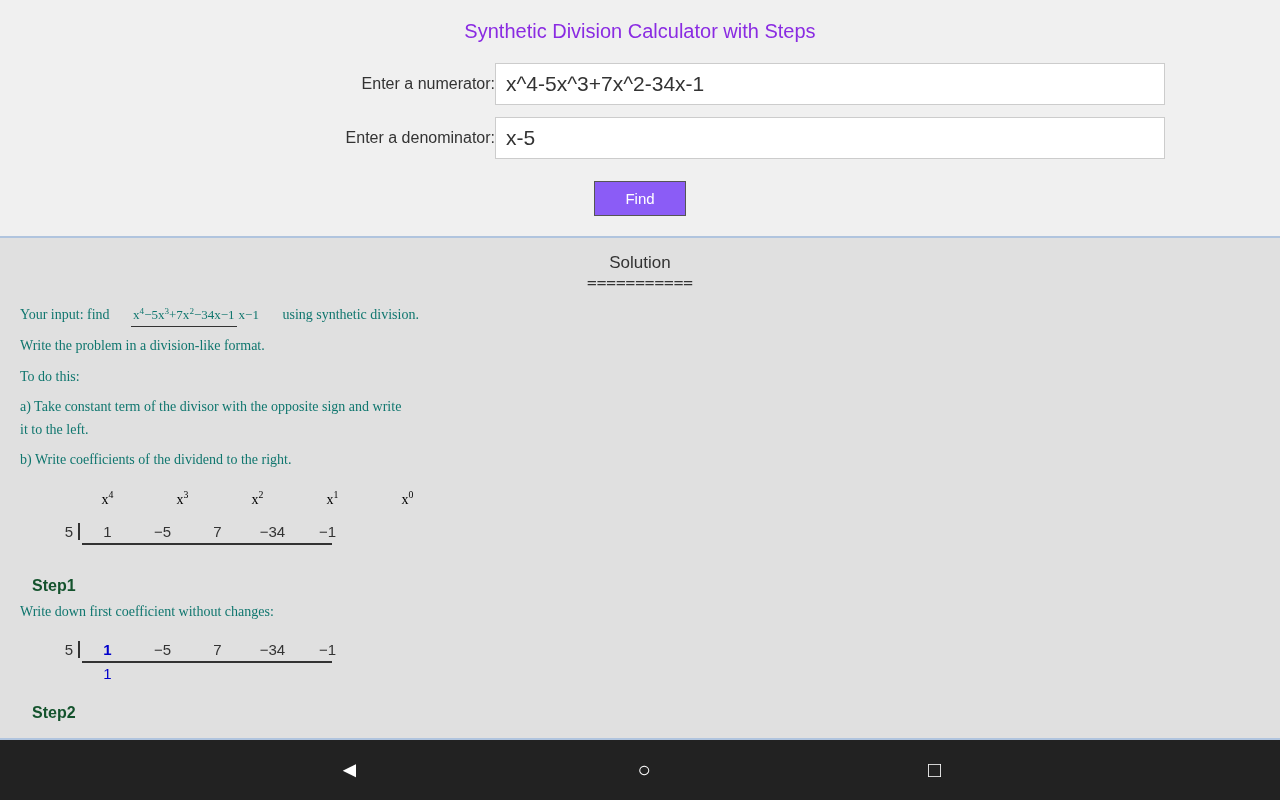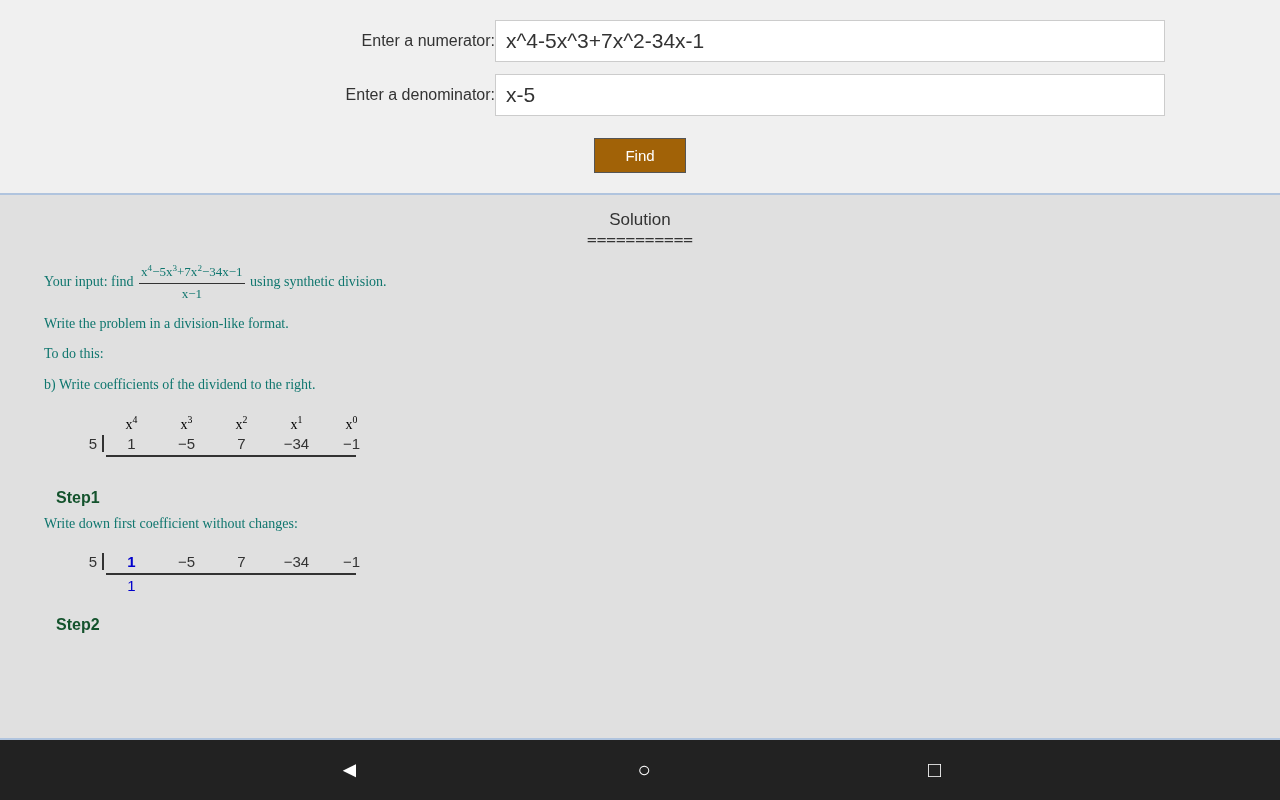--- a/index.html
+++ b/index.html
@@ -53,35 +53,35 @@
       font-size: 21px;
       padding: 0 10px;
       font-family: Arial, sans-serif;
       color: #333;
       outline: none;
     }
 
     .find-btn {
       display: block;
       margin: 10px auto;
-      background: #a16207;
+      background: #8b5cf6;
       color: white;
       border: 1px solid #555;
       padding: 8px 30px;
       font-size: 15px;
       font-family: Arial, sans-serif;
       cursor: pointer;
     }
 
     .solution-section {
       flex: 1;
       background: #e0e0e0;
       border-top: 2px solid #b0c4de;
       border-bottom: 2px solid #b0c4de;
-      padding: 15px 44px;
+      padding: 15px 20px;
       overflow-y: auto;
     }
 
     .solution-title {
       text-align: center;
       font-family: Arial, sans-serif;
       font-size: 17px;
       color: #333;
       font-weight: normal;
     }
@@ -97,24 +97,24 @@
     .solution-text {
       font-family: Liberation Serif, serif;
       font-size: 14px;
       color: #0f766e;
       margin-bottom: 8px;
       line-height: 1.6;
     }
 
     .fraction {
       display: inline-flex;
-      flex-direction: column;
+      flex-direction: row;
       align-items: center;
       vertical-align: middle;
-      margin: 0 2px;
+      margin: 0 18px;
     }
 
     .fraction .numerator {
       border-bottom: 1px solid #333;
       padding: 0 2px;
       font-size: 13px;
     }
 
     .fraction .denominator {
       padding: 0 2px;
@@ -130,21 +130,22 @@
     }
 
     .synthetic-table {
       margin: 10px 0 10px 30px;
       display: inline-block;
     }
 
     .synth-header {
       display: flex;
       margin-left: 30px;
-      margin-bottom: 2px;
+      margin-bottom: 15px;
+      gap: 20px;
     }
 
     .synth-header span {
       width: 55px;
       text-align: center;
       font-size: 14px;
       font-family: Georgia, serif;
     }
 
     .synth-row {
@@ -213,20 +214,21 @@
     }
 
     sup {
       font-size: 0.7em;
     }
   </style>
 </head>
 <body>
 
 <div class="top-section">
+  <div class="app-title">Synthetic Division Calculator with Steps</div>
 
   <div class="input-row">
     <div class="input-label">Enter a numerator:</div>
     <input class="input-field" type="text" value="x^4-5x^3+7x^2-34x-1" style="">
   </div>
 
   <div class="input-row">
     <div class="input-label">Enter a denominator:</div>
     <input class="input-field" type="text" value="x-5" style="">
   </div>
@@ -244,20 +246,24 @@
       <span class="numerator">x<sup>4</sup>−5x<sup>3</sup>+7x<sup>2</sup>−34x−1</span>
       <span class="denominator">x−1</span>
     </span>
     <span> using synthetic division.</span>
   </div>
 
   <div class="solution-text">Write the problem in a division-like format.</div>
 
   <div class="solution-text">To do this:</div>
 
+  <div class="solution-text">
+    <span>a) Take constant term of the divisor with the opposite sign and write</span><br>
+    <span>it to the left.</span>
+  </div>
 
   <div class="solution-text">b) Write coefficients of the dividend to the right.</div>
 
   
   <div class="synthetic-table">
     <div class="synth-header">
       <span>x<sup>4</sup></span>
       <span>x<sup>3</sup></span>
       <span>x<sup>2</sup></span>
       <span>x<sup>1</sup></span>

